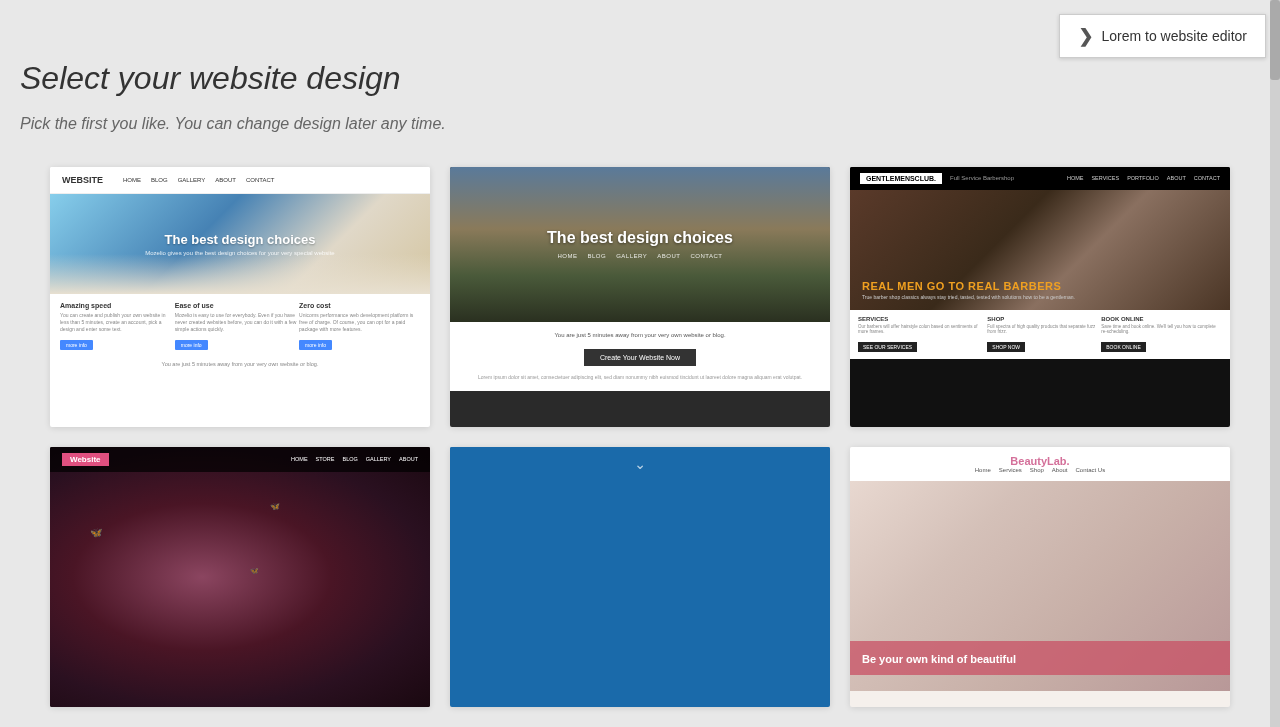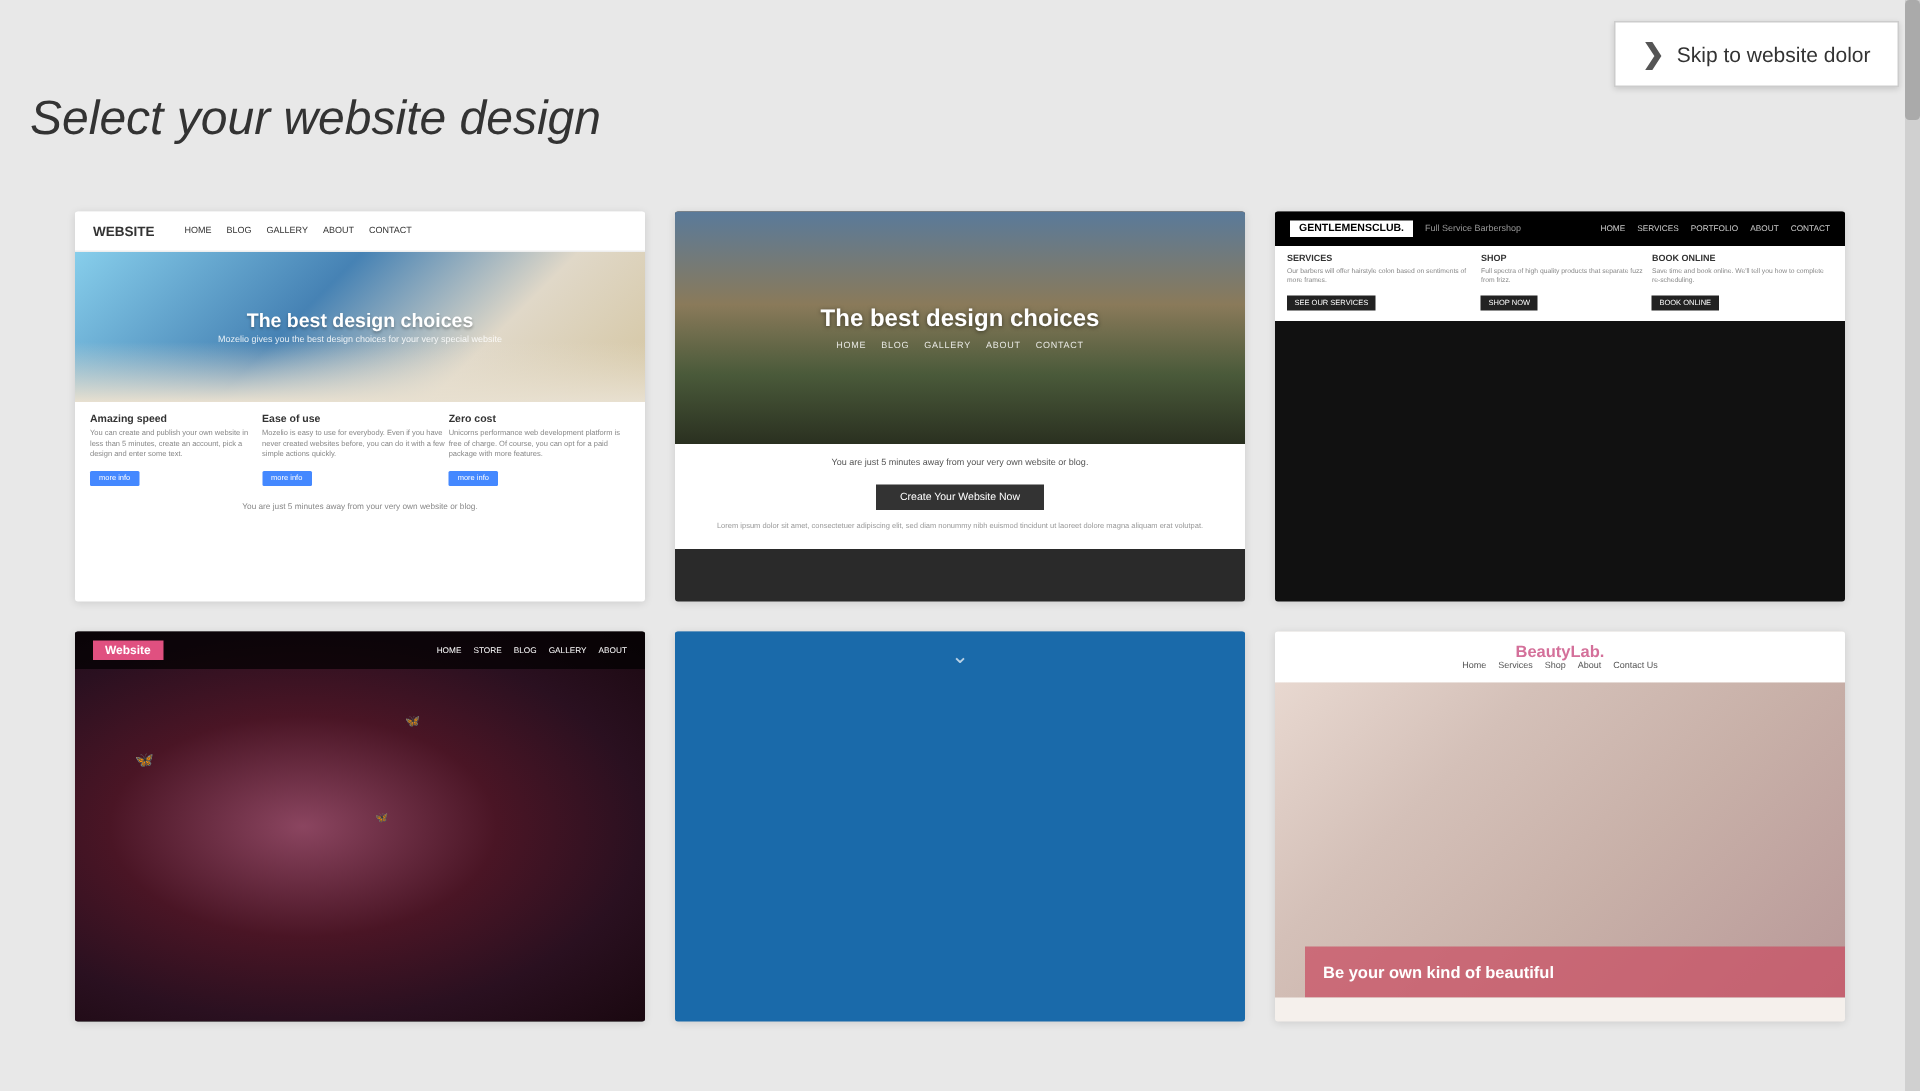--- a/index.html
+++ b/index.html
@@ -442,48 +442,48 @@
     .t6-hero {
       height: 210px;
       background: linear-gradient(135deg, #e8d8d0 0%, #d4c0b8 30%, #c8b0a8 60%, #b89898 100%);
       position: relative;
       overflow: hidden;
       display: flex;
       align-items: flex-end;
     }
     .t6-hero-overlay {
       position: absolute;
-      bottom: 0;
+      bottom: 16px;
       left: 0;
       right: 0;
       background: rgba(200, 80, 100, 0.75);
       padding: 8px 12px;
-      margin-left: 20px;
     }
     .t6-hero-title {
       font-size: 11px;
       font-weight: bold;
       color: #fff;
       line-height: 1.3;
     }
   </style>
 </head>
 <body>
 
 <button class="skip-btn">
   <span class="arrow">❯</span>
-  <span>Skip to website dolor</span>
+  <span>Lorem to website editor</span>
 </button>
 
 <div class="scrollbar">
   <div class="scrollbar-thumb"></div>
 </div>
 
 <header class="header">
   <h1>Select your website design</h1>
+  <p>Pick the first you like. You can change design later any time.</p>
 </header>
 
 <div class="grid">
 
   <div class="template-card template-1">
     <div class="t1-nav">
       <span class="t1-logo">WEBSITE</span>
       <div class="t1-nav-links">
         <span>HOME</span>
         <span>BLOG</span>
@@ -540,20 +540,24 @@
         <span class="t3-logo-box">GENTLEMENSCLUB.</span>
         <span class="t3-tagline">Full Service Barbershop</span>
       </div>
       <div class="t3-nav-links">
         <span>HOME</span>
         <span>SERVICES</span>
         <span>PORTFOLIO</span>
         <span>ABOUT</span>
         <span>CONTACT</span>
       </div>
+    </div>
+    <div class="t3-hero">
+      <span class="t3-hero-title">REAL MEN GO TO REAL BARBERS</span>
+      <span class="t3-hero-sub">True barber shop classics always stay tried, tasted, tested with solutions how to be a gentleman.</span>
     </div>
     <div class="t3-services">
       <div class="t3-service">
         <h4>SERVICES</h4>
         <p>Our barbers will offer hairstyle colon based on sentiments of more frames.</p>
         <span class="t3-btn">SEE OUR SERVICES</span>
       </div>
       <div class="t3-service">
         <h4>SHOP</h4>
         <p>Full spectra of high quality products that separate fuzz from frizz.</p>

